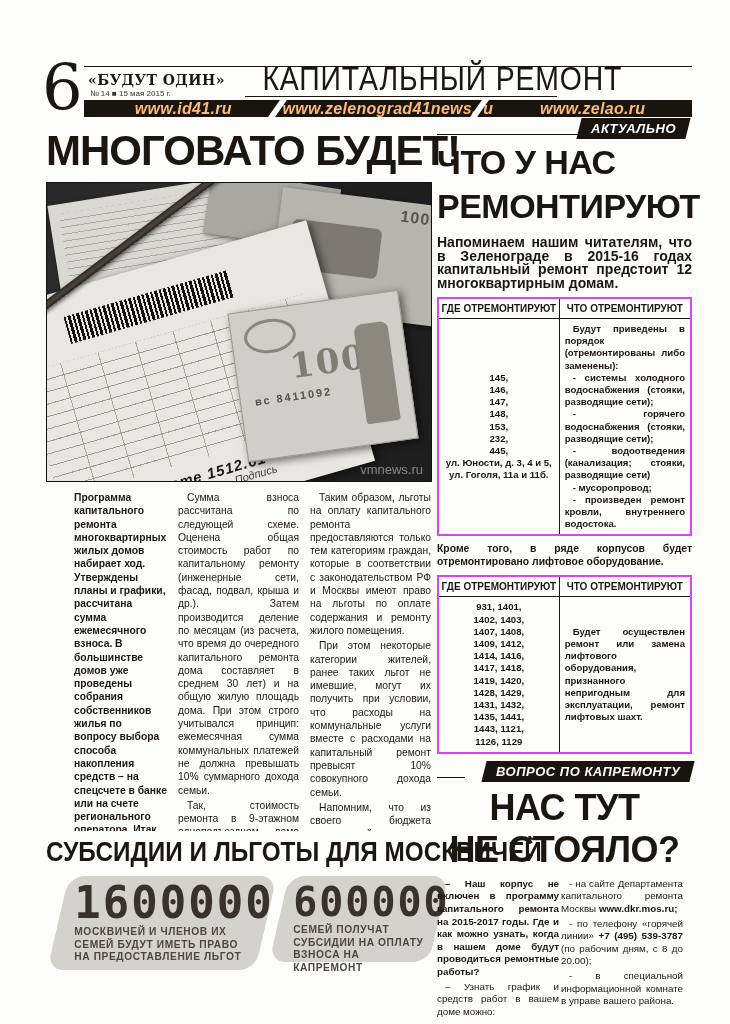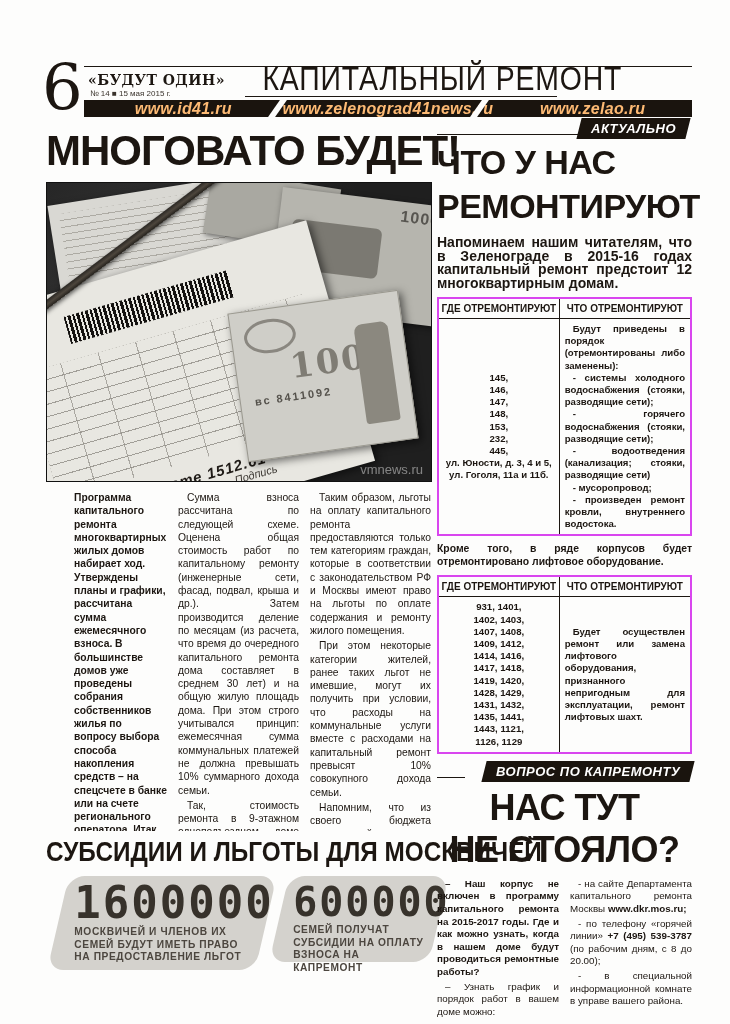--- a/index.html
+++ b/index.html
@@ -81,21 +81,21 @@
   table.rep th, table.rep td { border:1px solid #1c1611; }
   table.rep { border:2px solid #d946ef;padding-left:10px; }
   table.rep th { font-size:10px; font-weight:bold; padding:4px 2px; text-align:center; }
   td.where { width:122px; text-align:center; font-weight:bold; font-size:9.6px; line-height:12.2px; vertical-align:middle; padding:4px 2px; }
   td.what { width:133px; font-weight:bold; font-size:9.6px; line-height:12.2px; padding:4px 5px; text-align:justify; vertical-align:middle; }
   td.what div { text-indent:8px; }
   .prelines { white-space:pre-line; }
   .note-between { margin-top:6px; font-weight:bold; font-size:10.4px; line-height:13px; text-align:justify; }
 
   .headline-q { margin-top:4px; font-size:36px; font-weight:bold; line-height:42px; letter-spacing:-0.5px;text-align:center; }
-  .qa { display:flex; gap:11px; margin-top:7px; }
+  .qa { display:flex; gap:2px; margin-top:7px; }
   .qa .qcol { width:122px; font-size:9.8px; line-height:12.6px; text-align:justify; }
   .qa p { margin-bottom:2px; text-indent:8px; }
   .kicker { margin-top:8px; font-size:15px; font-weight:bold; letter-spacing:0.2px; white-space:nowrap; }
 
   .b { font-weight:bold; }
 </style>
 </head>
 <body>
 
 <div class="page">
@@ -261,21 +261,21 @@
     </div>
 
     <div class="headline-q">
       <div>НАС ТУТ</div>
       <div>НЕ СТОЯЛО?</div>
     </div>
 
     <div class="qa">
       <div class="qcol">
         <p class="b">– Наш корпус не включен в программу капитального ремонта на 2015-2017 годы. Где и как можно узнать, когда в нашем доме будут проводиться ремонтные работы?</p>
-        <p>– Узнать график и порядок работ в вашем доме можно:</p>
+        <p>– Узнать график и средств работ в вашем доме можно:</p>
       </div>
       <div class="qcol">
         <p><span>- на сайте Департамента капитального ремонта Москвы </span><span class="b">www.dkr.mos.ru;</span></p>
         <p><span>- по телефону «горячей линии» </span><span class="b">+7 (495) 539-3787</span><span> (по рабочим дням, с 8 до 20.00);</span></p>
         <p>- в специальной информационной комнате в управе вашего района.</p>
       </div>
     </div>
 
     <div class="kicker">ПЕРЕЧЕНЬ ИНФОРМАЦИОННЫХ КОМНАТ</div>
 

